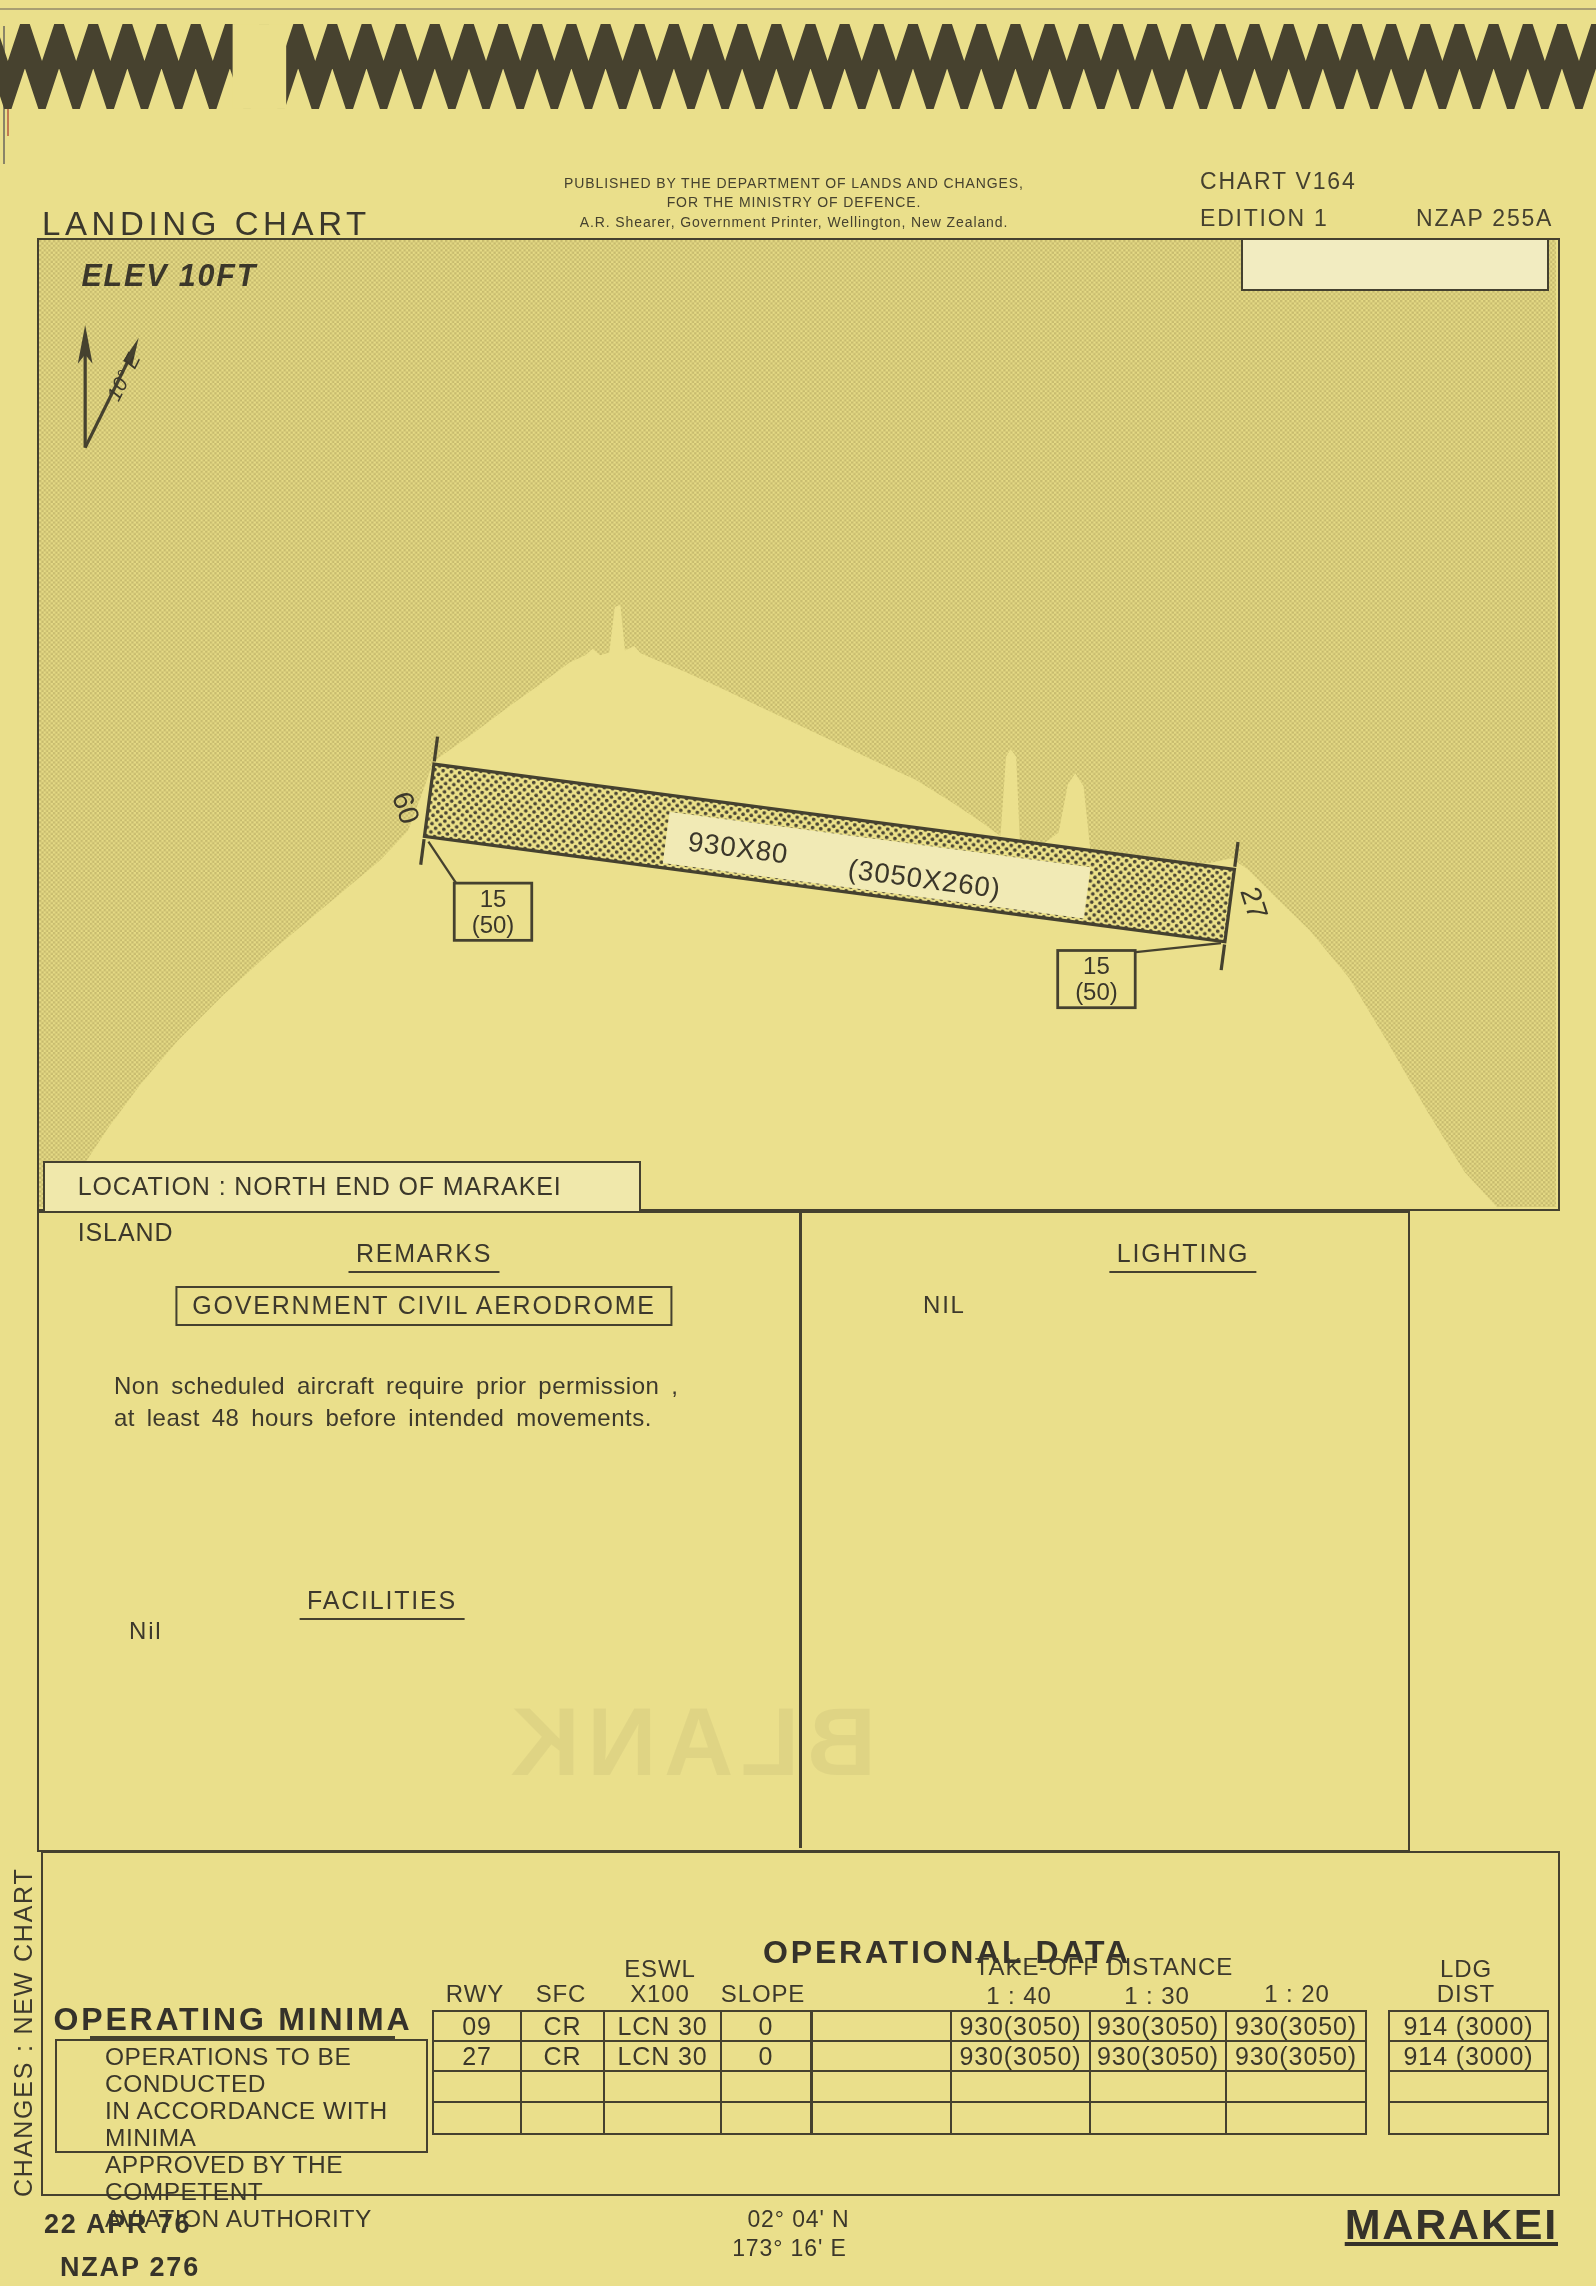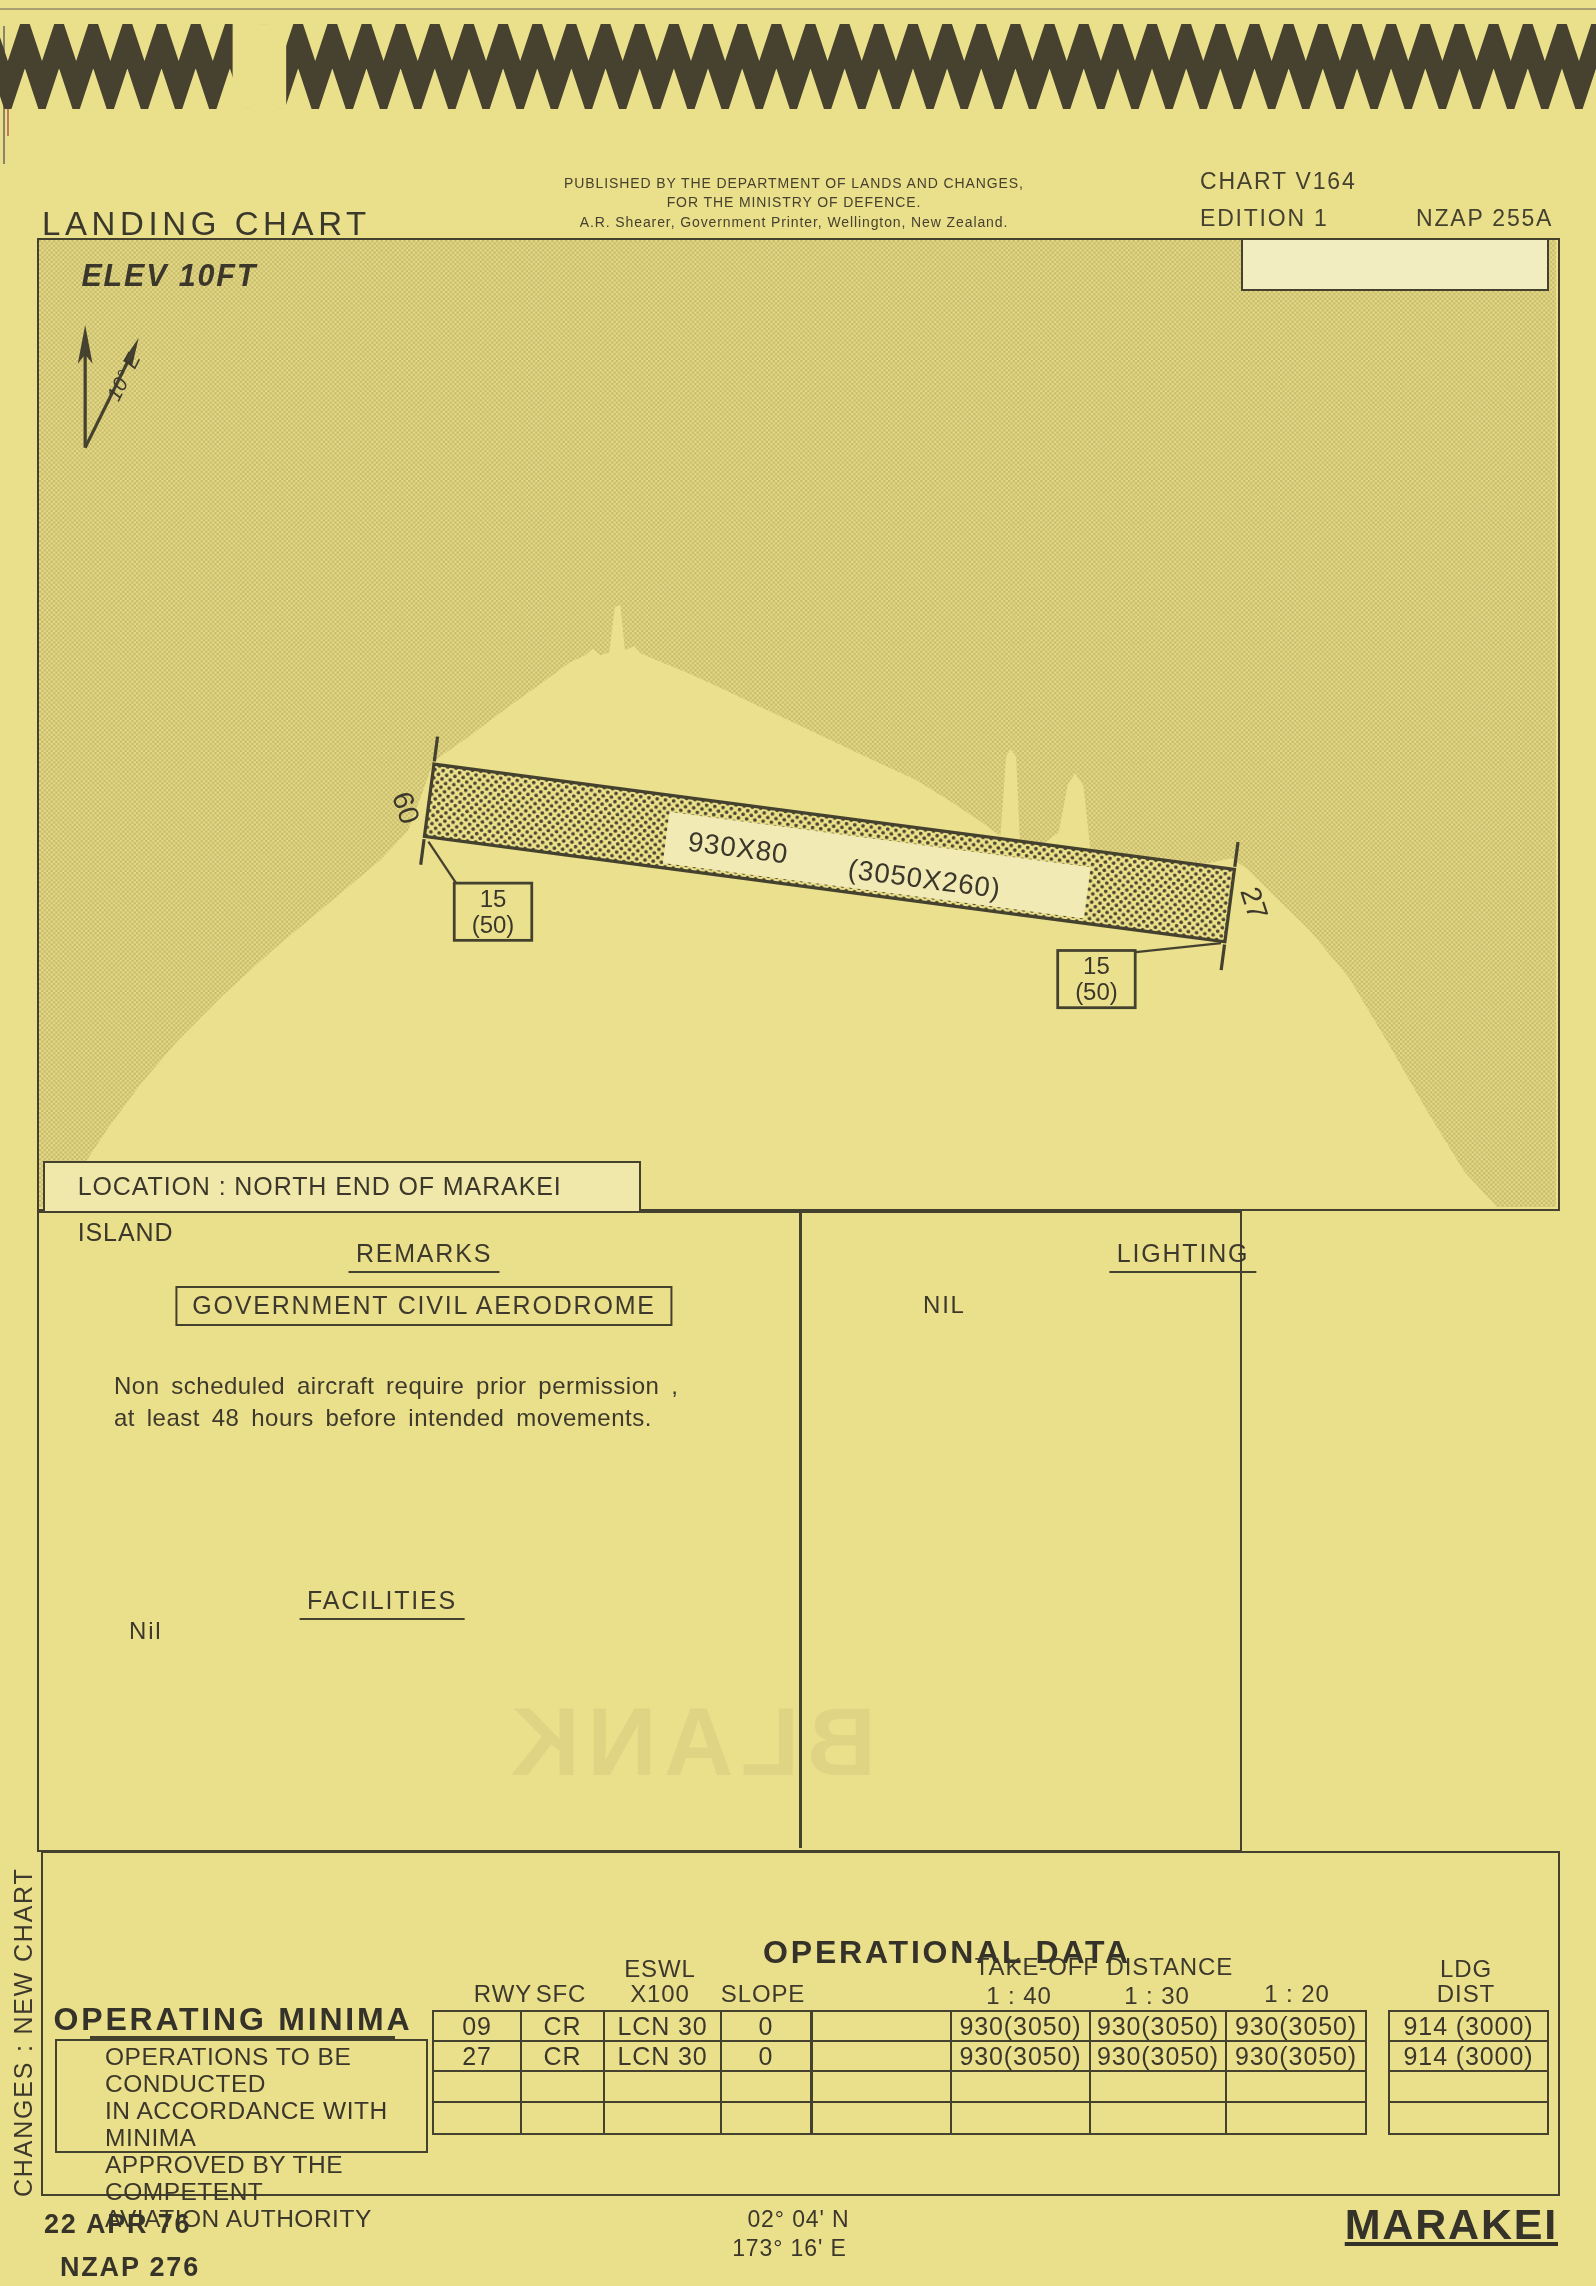--- a/index.html
+++ b/index.html
@@ -12,21 +12,21 @@
   *{box-sizing:border-box;}
   .abs{position:absolute;}
   .center{text-align:center;}
   .hdr-small{font-size:14px;line-height:19.4px;letter-spacing:0.9px;color:#46422f;}
   .title-main{font-size:33px;letter-spacing:4.6px;color:#3b382c;}
   .chart-ref{font-size:23px;letter-spacing:1.8px;color:#45412f;}
   .map-box{left:37px;top:238px;width:1523px;height:973px;border:2.8px solid #45412f;}
   .notch{left:1202px;top:0px;width:308px;height:51px;background:#f2ecc1;border:2.8px solid #45412f;border-top:none;}
   .loc-box{left:3.7px;top:921px;width:598px;height:52px;background:#f0e8ab;border:2.8px solid #45412f;
            font-size:25px;letter-spacing:0.9px;line-height:46px;padding-left:33px;color:#3b372a;}
-  .panel{left:37px;top:1211px;width:1205px;height:641px;border:2.8px solid #45412f;}
+  .panel{left:37px;top:1211px;width:1373px;height:641px;border:2.8px solid #45412f;}
   .divider{left:760px;top:0;width:2.8px;height:635px;background:#45412f;}
   .sec-head{font-size:25px;letter-spacing:1.8px;color:#3d392c;border-bottom:2.8px solid #45412f;padding:0 7.4px 3.7px 7.4px;}
   .gov-box{border:2.8px solid #45412f;font-size:25px;letter-spacing:1.8px;padding:2.8px 14.8px 4.6px 14.8px;background:transparent;}
   .para{font-size:24px;letter-spacing:0.5px;word-spacing:4.6px;color:#3d392c;}
   .nil{font-size:24px;letter-spacing:1.8px;}
   .opdata{left:41px;top:1851px;width:1519px;height:345px;border:2.8px solid #45412f;}
   .op-title{font-size:32px;font-weight:bold;letter-spacing:2.8px;color:#35322a;}
   .tbl{position:absolute;display:grid;border:2.8px solid #45412f;background:transparent;}
   .td{border-right:2.3px solid #45412f;border-bottom:2.3px solid #45412f;
       display:flex;align-items:center;justify-content:center;font-size:25px;color:#3b372a;letter-spacing:0.9px;}
@@ -167,21 +167,21 @@
 
   <div class="abs minima-title" style="left:190px;top:148px;transform:translateX(-50%);white-space:nowrap;">OPERATING MINIMA</div>
   <div class="minima-rule" style="left:47px;top:183px;width:305px;"></div>
   <div class="minima-box" style="left:12px;top:186px;width:373px;height:114px;padding-left:48px;">
     <div>OPERATIONS TO BE CONDUCTED</div>
     <div>IN ACCORDANCE WITH MINIMA</div>
     <div>APPROVED BY THE COMPETENT</div>
     <div>AVIATION AUTHORITY</div>
   </div>
 
-  <span class="th-label" style="left:432px;top:127px;margin-left:28px;">RWY</span>
+  <span class="th-label" style="left:432px;top:127px;">RWY</span>
   <span class="th-label" style="left:518px;top:127px;">SFC</span>
   <span class="th-label" style="left:617px;top:102px;">ESWL</span>
   <span class="th-label" style="left:617px;top:127px;">X100</span>
   <span class="th-label" style="left:720px;top:127px;">SLOPE</span>
 
   <div class="tbl" style="left:389px;top:157px;grid-template-columns:88px 83px 117px 88px;grid-template-rows:30px 30px 31px 30px;">
     <div class="td">09</div>
     <div class="td">CR</div>
     <div class="td">LCN 30</div>
     <div class="td last-col">0</div>

